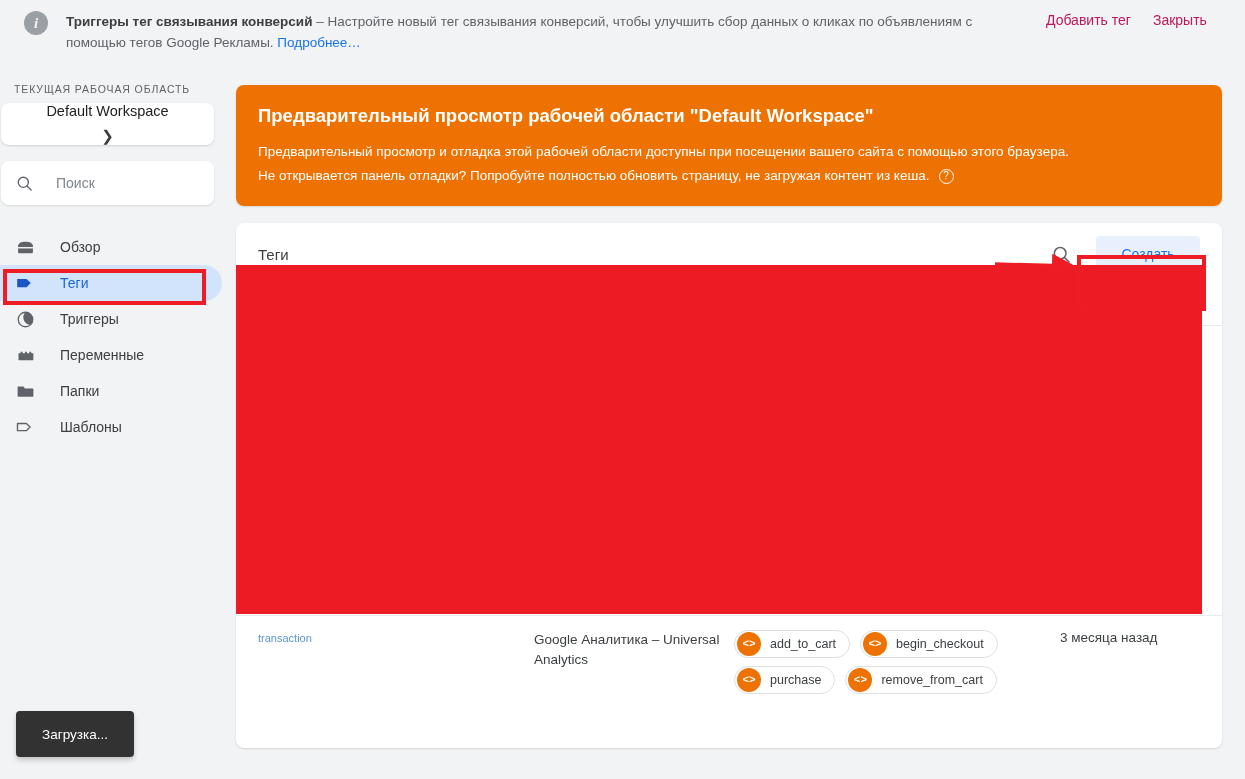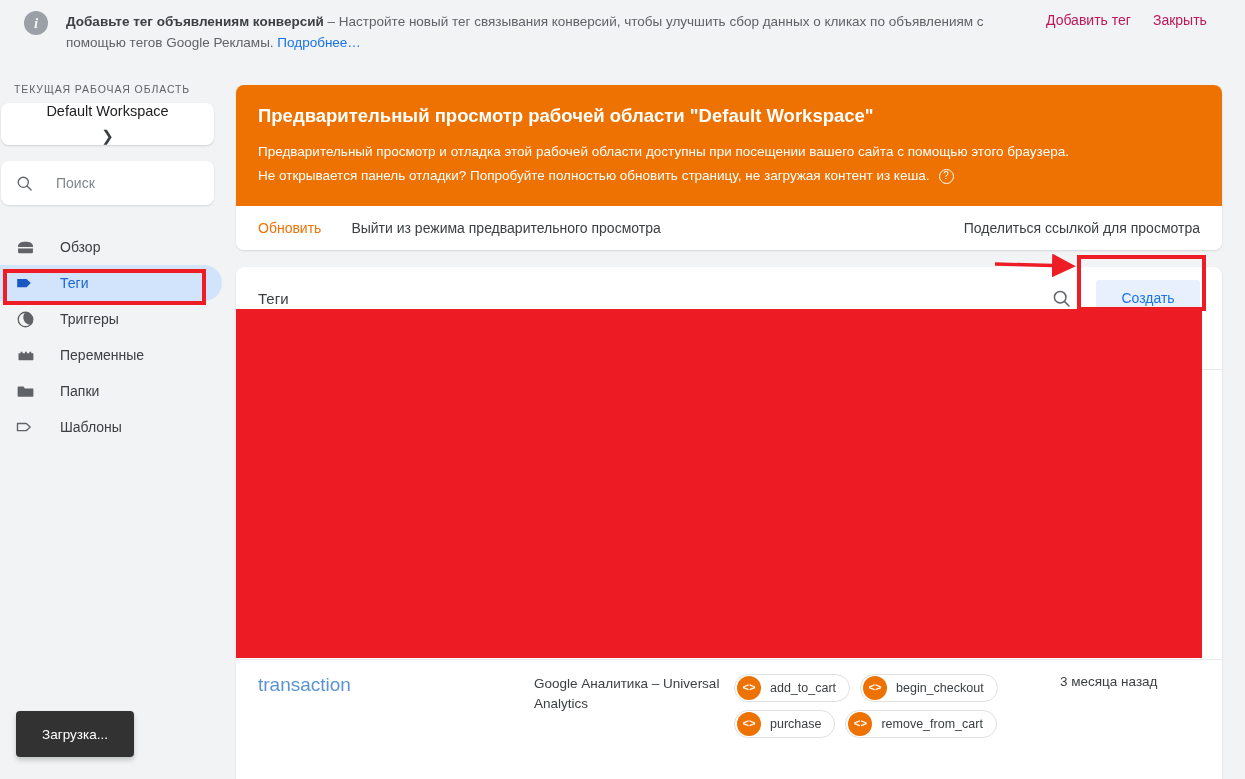--- a/index.html
+++ b/index.html
@@ -149,21 +149,21 @@
     background: #ed1c24;
   }
 
   
   .tag-row {
     position: absolute; left: 0; top: 392px; width: 986px;
     display: flex; padding: 14px 0 0 22px; font-size: 13.5px;
     border-top: 1px solid #e8eaed;
   }
   .cell-name { width: 276px; }
-  .cell-name a { color: #5b93d3; text-decoration: none; font-size: 19px; }
+  .cell-name a { color: #5b93d3; text-decoration: none; font-size: 11px; }
   .cell-type { width: 200px; color: #3c4043; line-height: 20px; padding-right: 12px; }
   .cell-trig { width: 320px; display: flex; flex-wrap: wrap; gap: 8px 10px; align-content: flex-start; }
   .cell-mod { flex: 1; color: #3c4043; padding-left: 6px; }
 
   .chip {
     display: inline-flex; align-items: center; height: 28px;
     border: 1px solid #e0e0e0; border-radius: 14px; background: #fff;
     padding: 0 13px 0 2px; font-size: 12.5px; color: #3c4043;
     white-space: nowrap;
   }
@@ -190,21 +190,21 @@
   .anno-arrow { position: absolute; pointer-events: none; }
 </style>
 </head>
 <body>
 
 <div id="root">
 
   <div class="notif-bar">
     <div class="notif-icon">i</div>
     <div class="notif-text">
-      <b>Добавьте тег объявлениям конверсий</b><span> – </span><span>Настройте новый тег связывания конверсий, чтобы улучшить сбор данных о кликах по объявлениям с помощью тегов Google Рекламы. </span><a class="notif-link" href="#">Подробнее…</a>
+      <b>Триггеры тег связывания конверсий</b><span> – </span><span>Настройте новый тег связывания конверсий, чтобы улучшить сбор данных о кликах по объявлениям с помощью тегов Google Рекламы. </span><a class="notif-link" href="#">Подробнее…</a>
     </div>
     <div class="notif-actions">
       <button class="notif-btn">Добавить тег</button>
       <button class="notif-btn">Закрыть</button>
     </div>
   </div>
 
   <div class="sidebar">
     <div class="ws-label">ТЕКУЩАЯ РАБОЧАЯ ОБЛАСТЬ</div>
 
@@ -287,25 +287,20 @@
     <div class="preview-card">
       <div class="preview-top">
         <div class="preview-title">Предварительный просмотр рабочей области "Default Workspace"</div>
         <div class="preview-line">
           <span>Предварительный просмотр и отладка этой рабочей области доступны при посещении вашего сайта с помощью этого браузера.</span>
         </div>
         <div class="preview-line">
           <span>Не открывается панель отладки? Попробуйте полностью обновить страницу, не загружая контент из кеша.</span>
           <span class="help-circle">?</span>
         </div>
-      </div>
-      <div class="preview-actions">
-        <span class="pa-refresh">Обновить</span>
-        <span class="pa-exit">Выйти из режима предварительного просмотра</span>
-        <span class="pa-share">Поделиться ссылкой для просмотра</span>
       </div>
     </div>
 
     <div class="tags-card">
 
       <div class="tags-head">
         <span class="tags-title">Теги</span>
         <span class="tags-search-btn">
           <svg width="21" height="21" viewBox="0 0 24 24">
             <circle cx="10.5" cy="10.5" r="6.6" fill="none" stroke="#5f6368" stroke-width="1.7"></circle>

